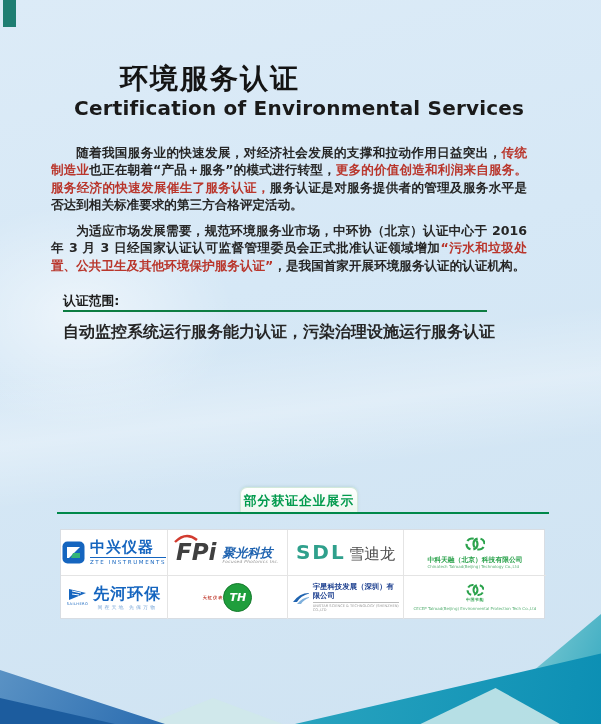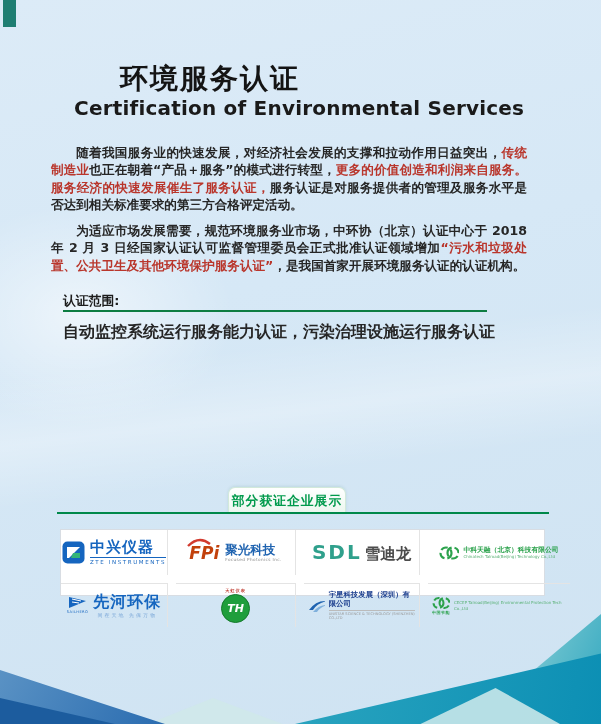--- a/index.html
+++ b/index.html
@@ -21,67 +21,67 @@
 
   .intro{position:absolute;left:51px;top:144px;width:476px;}
   .intro p{margin:0 0 9px 0;font-size:12.6px;line-height:17.3px;font-weight:600;
          color:#262626;text-align:justify;text-indent:2em;}
   .red{color:#b9362c;}
 
   .scope-label{position:absolute;left:63px;top:293px;font-size:12.8px;font-weight:800;color:#1c1c1c;}
   .scope-divider{position:absolute;left:63px;top:310px;width:424px;height:2px;background:#0d7d42;}
   .scope-text{position:absolute;left:63px;top:322px;width:476px;font-size:16px;font-weight:600;color:#262626;}
 
-  .showcase-badge{position:absolute;left:228px;top:487px;width:116px;height:26px;
+  .showcase-badge{position:absolute;left:240px;top:487px;width:116px;height:26px;
          background:linear-gradient(180deg,#ffffff 0%,#eaf6ee 100%);
          border:1px solid #d2e9da;border-bottom:none;border-radius:7px 7px 0 0;
          box-shadow:0 -1px 3px rgba(0,100,60,.10);
          display:flex;align-items:center;justify-content:center;}
   .showcase-badge span{font-size:12.8px;font-weight:800;color:#009a4c;letter-spacing:1px;}
   .showcase-divider{position:absolute;left:57px;top:512px;width:492px;height:2px;background:#00884a;}
 
-  .grid{position:absolute;left:60px;top:529px;width:485px;height:67px;background:#ffffff;
+  .grid{position:absolute;left:60px;top:529px;width:485px;height:90px;background:#ffffff;
         display:grid;grid-template-columns:107px 120px 116px 142px;grid-template-rows:45px 44px;
-        border:1px solid #d8dde3;box-sizing:border-box;gap:8px;}
+        border:1px solid #d8dde3;box-sizing:border-box;}
   .cell{display:flex;align-items:center;justify-content:center;overflow:hidden;
         border-right:1px solid #e4e4e4;box-sizing:border-box;}
   .cell:nth-child(4n){border-right:none;}
   .cell:nth-child(n+5){border-top:1px solid #e4e4e4;}
 
   
   .zte{display:flex;align-items:center;gap:5px;}
   .zte .name{font-size:15px;font-weight:800;color:#1565bf;letter-spacing:1px;line-height:1;}
   .zte .sub{font-size:5.5px;color:#1565bf;letter-spacing:1.6px;border-top:1px solid #1565bf;margin-top:2px;padding-top:1px;text-align:center;}
   
   .fpi{display:flex;align-items:flex-end;gap:6px;}
-  .fpi .mark{position:relative;font-size:17px;font-weight:800;font-style:italic;color:#c2410c;line-height:1;}
+  .fpi .mark{position:relative;font-size:23px;font-weight:800;font-style:italic;color:#404040;line-height:1;}
   .fpi .mark svg{position:absolute;left:-2px;top:-7px;}
-  .fpi .txtcol{display:flex;flex-direction:column;align-items:flex-start;}
+  .fpi .txtcol{display:flex;flex-direction:column;align-items:flex-start;font-style:italic;}
   .fpi .name{font-size:12.5px;font-weight:800;color:#1f63b0;line-height:1.05;}
   .fpi .sub{font-size:4.2px;color:#8a8a8a;letter-spacing:.4px;}
   
   .sdl{display:flex;align-items:baseline;gap:3px;}
   .sdl .mark{font-size:20px;font-weight:800;color:#2fa08c;letter-spacing:2px;text-align:right;}
-  .sdl .name{font-size:15.5px;font-weight:700;color:#4c4c4c;}
-  
-  .arcsco{display:flex;align-items:center;gap:4px;padding:0 4px;}
+  .sdl .name{font-size:15.5px;font-weight:400;color:#4c4c4c;}
+  
+  .arcsco{display:flex;align-items:center;gap:4px;padding:0 4px;flex-direction:column;}
   .arcsco .txtcol{display:flex;flex-direction:column;}
   .arcsco .name{font-size:6.8px;font-weight:800;color:#2ba24c;line-height:1.25;}
   .arcsco .sub{font-size:4px;color:#58b074;line-height:1.3;}
   .arcsco .iconcol{display:flex;flex-direction:column;align-items:center;}
   .arcsco .mark{font-size:4px;color:#2ba24c;font-weight:700;letter-spacing:.5px;}
   
   .sail{display:flex;align-items:center;gap:5px;}
   .sail .iconcol{display:flex;flex-direction:column;align-items:center;}
   .sail .mark{font-size:3.6px;color:#1565bf;letter-spacing:.4px;}
   .sail .txtcol{display:flex;flex-direction:column;align-items:center;text-align:right;}
   .sail .name{font-size:16px;font-weight:800;color:#1565bf;letter-spacing:1px;line-height:1;}
   .sail .sub{font-size:5px;color:#7aa7d8;letter-spacing:2px;margin-top:2px;}
   
-  .th{display:flex;flex-direction:column;align-items:center;}
+  .th{display:flex;flex-direction:row;align-items:center;}
   .th .name{font-size:4.2px;color:#c03a2e;font-weight:700;letter-spacing:1px;margin-bottom:1px;}
   .th .circle{width:27px;height:27px;border-radius:50%;background:#1f9e3c;border:1.5px solid #157a2c;
       display:flex;align-items:center;justify-content:center;}
   .th .circle span{color:#ffffff;font-size:11px;font-weight:800;font-style:italic;}
   
   .uni{display:flex;align-items:center;gap:4px;padding:0 4px;}
   .uni .txtcol{display:flex;flex-direction:column;align-items:flex-end;}
   .uni .name{font-size:7.4px;font-weight:800;color:#1c3f8f;line-height:1.2;}
   .uni .sub{font-size:3.6px;color:#9a9a9a;border-top:.5px solid #bbb;margin-top:1px;padding-top:1px;}
 
@@ -110,21 +110,21 @@
 
   <div class="soft-blob"></div>
   <div class="soft-band"></div>
   <div class="corner-tab"></div>
 
   <div class="title">环境服务认证</div>
   <div class="subtitle">Certification of Environmental Services</div>
 
   <div class="intro">
     <p><span>随着我国服务业的快速发展，对经济社会发展的支撑和拉动作用日益突出，</span><span class="red">传统制造业</span><span>也正在朝着“产品＋服务”的模式进行转型，</span><span class="red">更多的价值创造和利润来自服务。服务经济的快速发展催生了服务认证，</span><span>服务认证是对服务提供者的管理及服务水平是否达到相关标准要求的第三方合格评定活动。</span></p>
-    <p><span>为适应市场发展需要，规范环境服务业市场，中环协（北京）认证中心于 2018 年 2 月 3 日经国家认证认可监督管理委员会正式批准认证领域增加</span><span class="red">“污水和垃圾处置、公共卫生及其他环境保护服务认证”</span><span>，是我国首家开展环境服务认证的认证机构。</span></p>
+    <p><span>为适应市场发展需要，规范环境服务业市场，中环协（北京）认证中心于 2016 年 3 月 3 日经国家认证认可监督管理委员会正式批准认证领域增加</span><span class="red">“污水和垃圾处置、公共卫生及其他环境保护服务认证”</span><span>，是我国首家开展环境服务认证的认证机构。</span></p>
   </div>
 
   <div class="scope-label">认证范围:</div>
   <div class="scope-divider"></div>
   <div class="scope-text">自动监控系统运行服务能力认证，污染治理设施运行服务认证</div>
 
   <div class="showcase-badge">
     <span>部分获证企业展示</span>
   </div>
   <div class="showcase-divider"></div>

